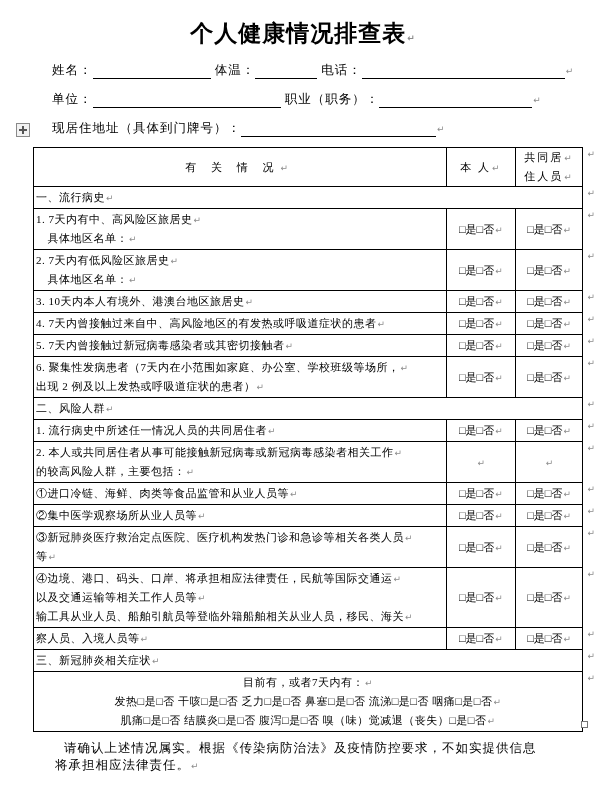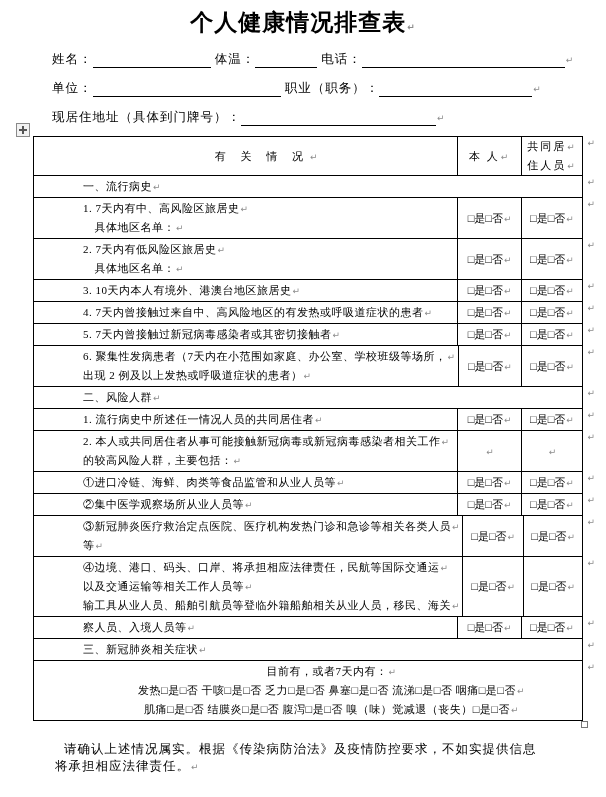--- a/index.html
+++ b/index.html
@@ -4,47 +4,47 @@
 <style>
   html,body { margin:0; padding:0; }
   body {
     width:606px; height:797px; position:relative; overflow:hidden;
     background:#ffffff; color:#000;
     font-family:"Liberation Serif","DejaVu Serif",serif;
   }
   
   .pm { color:#8c8c8c; font-family:"DejaVu Sans",sans-serif; font-size:9px; margin-left:1px; vertical-align:baseline; }
   
-  .title { text-align:center; font-size:23px; font-weight:bold; letter-spacing:1px; margin:7px 0 13px 0; }
+  .title { text-align:center; font-size:23px; font-weight:bold; letter-spacing:1px; margin:18px 0 13px 0; }
   
   .fline { margin:12px 0 10px 52px; font-size:12.5px; letter-spacing:1px; height:17px; white-space:pre; }
   .uline { display:inline-block; border-bottom:1px solid #000; height:13px; vertical-align:bottom; }
   
   .tbl { position:relative; margin-left:33px; width:550px; border:1px solid #000; font-size:11px; box-sizing:border-box; }
   .trow { position:relative; display:flex; border-bottom:1px solid #000; align-items:stretch; }
   .trow:last-child { border-bottom:none;text-align:center; }
   .cell { box-sizing:border-box; }
-  .cell.main { width:413px; padding:1px 2px; letter-spacing:0.5px;margin-left:47px; }
+  .cell.main { width:413px; padding:1px 2px; letter-spacing:0.5px; }
   .cell.main.full { width:100%; }
   .cell.chk { width:70px; border-left:1px solid #000; display:flex; flex-direction:column; justify-content:center; align-items:center; text-align:center; }
   .cell.chk.co { width:67px; }
   .ln { line-height:18px; white-space:pre; }
   .eor { position:absolute; right:-13px; top:1px; }
   
   .trow.header .cell.main { display:flex; align-items:center; justify-content:center; letter-spacing:6px; }
   .trow.header .cell.chk { letter-spacing:2px; }
   
   .movehandle { position:absolute; left:16px; top:123px; width:12px; height:12px;
     border:1px solid #8a8a8a; background:#f2f2f2; }
   .movehandle::before, .movehandle::after { content:""; position:absolute; background:#555; }
   .movehandle::before { left:5px; top:2px; width:2px; height:8px; }
   .movehandle::after { left:2px; top:5px; width:8px; height:2px; }
   .resizehandle { position:absolute; left:581px; top:721px; width:5px; height:5px; border:1px solid #777; background:#fff; }
   
-  .notice { margin:20px 0 0 55px; width:495px; font-size:12.5px; line-height:17px; letter-spacing:1px; }
+  .notice { margin:8px 0 0 55px; width:495px; font-size:12.5px; line-height:17px; letter-spacing:1px; }
   .notice .ln1 { text-indent:9px; }
   .sigline { margin:15px 0 0 100px; font-size:16px; font-weight:bold; letter-spacing:3px; white-space:pre; }
 </style>
 </head>
 <body>
 
 <div class="title"><span>个人健康情况排查表</span><span class="pm">↵</span></div>
 
 <div class="fline"><span>姓名：</span><span class="uline" style="width:118px"></span> <span>体温：</span><span class="uline" style="width:62px"></span> <span>电话：</span><span class="uline" style="width:203px"></span><span class="pm">↵</span></div>
 

